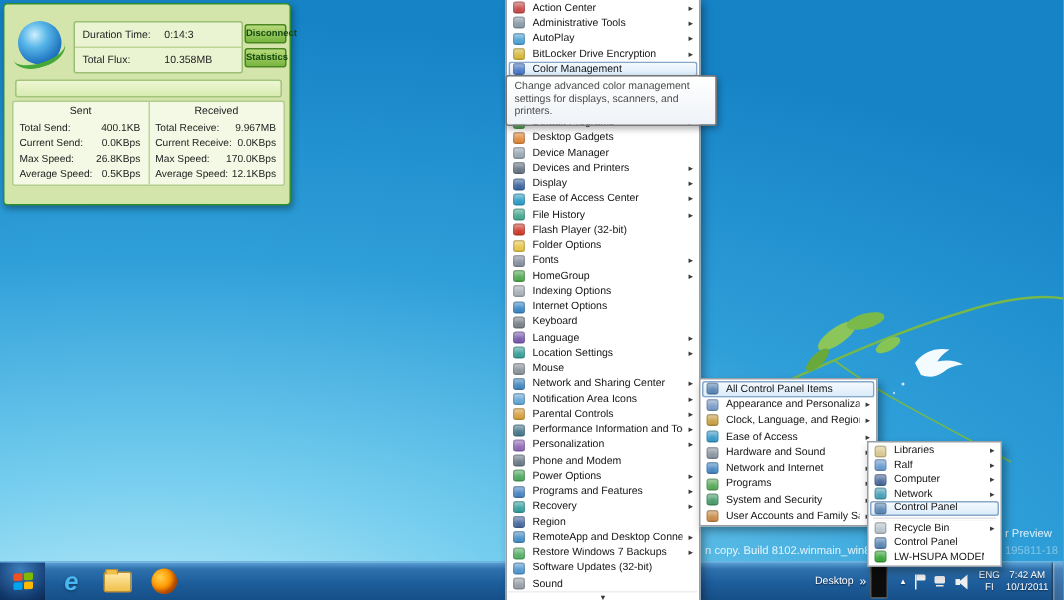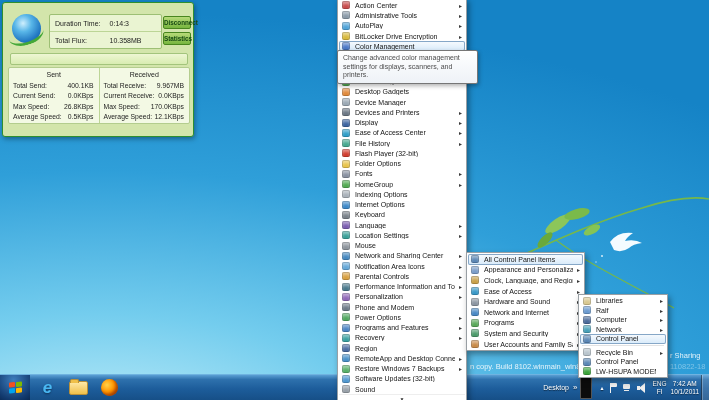--- a/index.html
+++ b/index.html
@@ -117,23 +117,23 @@
     <ellipse cx="117" cy="36" rx="13" ry="5" fill="#7aba4a" transform="rotate(-15 117 36)"></ellipse>
     <ellipse cx="85" cy="62" rx="10" ry="4" fill="#69a93c" transform="rotate(-45 85 62)"></ellipse>
     <ellipse cx="132" cy="52" rx="9" ry="4" fill="#86c455" transform="rotate(-28 132 52)"></ellipse>
     <ellipse cx="68" cy="80" rx="8" ry="3.5" fill="#74b148" transform="rotate(-50 68 80)"></ellipse>
     <ellipse cx="36" cy="96" rx="8" ry="3" fill="#7fbd4e" transform="rotate(-40 36 96)"></ellipse>
     <path d="M150 64 q8 -11 23 -9 q-6 4 -8 8 q10 -2 17 2 q-9 1 -13 5 q-7 5 -15 2 z" fill="#f4fbff"></path>
     <circle cx="142" cy="78" r="1" fill="#ffffff" opacity=".8"></circle>
     <circle cx="136" cy="84" r=".8" fill="#ffffff" opacity=".6"></circle>
   </svg>
 
-  <span class="wm" style="left:670px;top:351px;">r Sharing</span>
+  <span class="wm" style="left:670px;top:351px;">r Preview</span>
   <span class="wm" style="left:470px;top:362px;">n copy. Build 8102.winmain_win8</span>
-  <span class="wm faint" style="left:670px;top:362px;">110822-18</span>
+  <span class="wm faint" style="left:670px;top:362px;">195811-18</span>
 
   <div class="modem">
     <div class="m-body">
       <div class="m-globe"></div>
       <div class="m-info">
         <div class="m-irow">
           <span class="lb" style="flex:1">Duration Time:</span>
           <span class="val">0:14:3</span>
         </div>
         <div class="m-irow">

